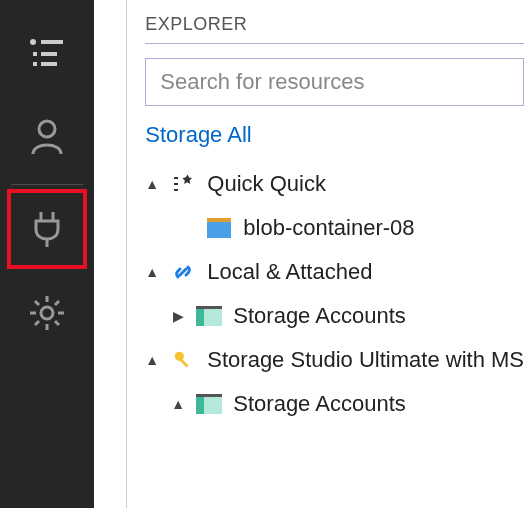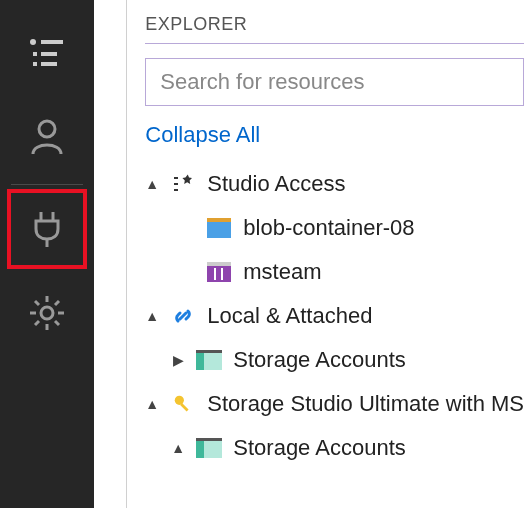--- a/index.html
+++ b/index.html
@@ -179,48 +179,42 @@
     </svg>
   </div>
 </div>
 
 <div class="main">
   <div class="panel-header">EXPLORER</div>
   <div class="header-rule"></div>
   <div class="search-wrap">
     <input class="search-input" placeholder="Search for resources" style="">
   </div>
-  <div class="collapse-link">Collapse All</div>
+  <div class="collapse-link">Storage All</div>
 
   <div class="tree">
 
     <div class="tree-row">
       <span class="arrow">▲</span>
       <span class="node-icon">
         <svg width="24" height="24" viewBox="0 0 24 24">
             <path d="M3 6h4M3 12h4M3 18h4" stroke="#333" stroke-width="2"></path>
             <path d="M16 2l2 5 5 1-4 4 1 6-5-3-5 3 1-6-4-4 5-1z" fill="#333" transform="scale(0.6) translate(12,2)"></path>
           </svg>
       </span>
-      <span>Studio Access</span>
+      <span>Quick Quick</span>
     </div>
 
     <div class="tree-row indent-2">
       <span class="node-icon">
           <span class="ic-blob"></span>
         </span>
       <span>blob-container-08</span>
     </div>
 
-    <div class="tree-row indent-2">
-      <span class="node-icon">
-          <span class="ic-table"></span>
-        </span>
-      <span>msteam</span>
-    </div>
 
     <div class="tree-row">
       <span class="arrow">▲</span>
       <span class="node-icon">
         <svg width="24" height="24" viewBox="0 0 24 24">
             <path d="M9 15l6-6M7 17a4 4 0 010-6l2-2M17 7a4 4 0 010 6l-2 2" stroke="#1e7fe0" stroke-width="3" fill="none" stroke-linecap="round"></path>
           </svg>
       </span>
       <span>Local &amp; Attached</span>
     </div>

